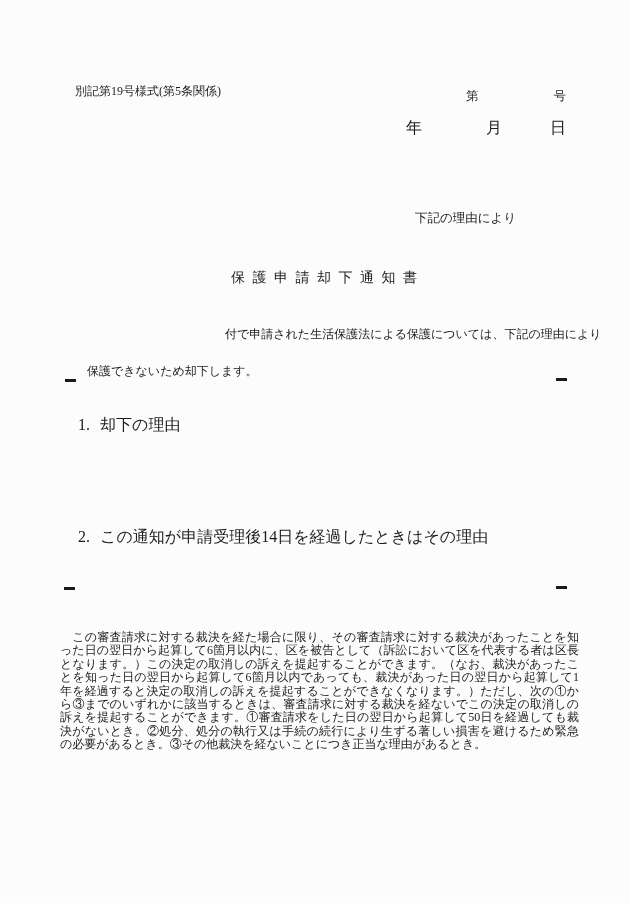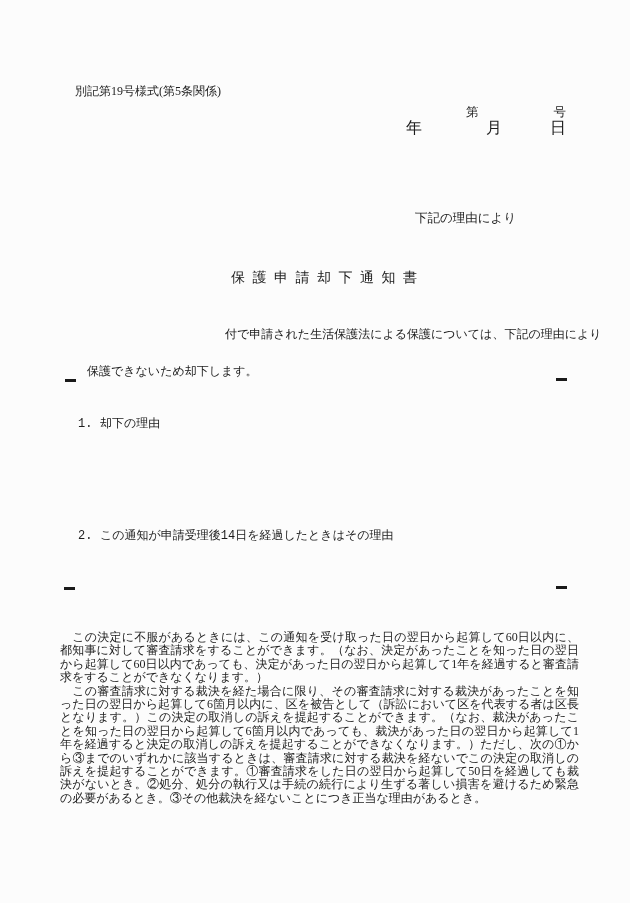--- a/index.html
+++ b/index.html
@@ -4,27 +4,27 @@
 <style>
   html,body { margin:0; padding:0; background:#ffffff; }
   .page {
     position:relative; width:630px; height:903px;
     background:#fcfcfc; color:#1c1c1c;
     font-family:"Liberation Serif","DejaVu Serif",serif;
     overflow:hidden;
   }
   .abs { position:absolute; }
   .form-number { left:75px; top:83px; font-size:12px; white-space:nowrap; }
-  .doc-number  { top:104px; right:64px; font-size:12.5px; white-space:pre; text-align:center; }
+  .doc-number  { top:88px; right:64px; font-size:12.5px; white-space:pre; text-align:center; }
   .date-line   { top:118px; right:64px; font-size:16px; white-space:pre; text-align:right; }
   .sender      { left:415px; top:210px; font-size:12.5px; white-space:nowrap; }
   .doc-title   { left:231px; top:269px; font-size:14px; letter-spacing:2px; white-space:pre; }
   .intro-line1 { left:225px; top:326px; font-size:12px; white-space:nowrap; }
   .intro-line2 { left:87px;  top:343px; font-size:12px; white-space:nowrap;margin-top:20px; }
-  .item        { font-size:12px; white-space:nowrap;font-family:Liberation Mono, monospace; }
+  .item        { font-size:16px; white-space:nowrap; }
   .item-1 { left:78px; top:415px; }
   .item-2 { left:78px; top:527px; }
   .item-num { display:inline-block; width:22px; }
   .appeal {
     left:60px; top:631px; width:519px;
     font-size:12px; line-height:13.4px;
     text-align:justify;
   }
   .appeal p { margin:0; }
   .mark { position:absolute; width:11px; height:3px; background:#1a1a1a; }
@@ -57,17 +57,16 @@
 
   <div class="abs item item-1">
     <span class="item-num">1.</span><span>却下の理由</span>
   </div>
 
   <div class="abs item item-2">
     <span class="item-num">2.</span><span>この通知が申請受理後14日を経過したときはその理由</span>
   </div>
 
   <div class="abs appeal">
-    <p>　この決定に不服があるときには、この通知を受け取った日の翌日から起算して60日以内に、都知事に対して審査請求をすることができます。（なお、決定があったことを知った日の翌日から起算して60日以内であっても、決定があった日の翌日から起算して1年を経過すると審査請求をすることができなくなります。）</p>
     <p>　この審査請求に対する裁決を経た場合に限り、その審査請求に対する裁決があったことを知った日の翌日から起算して6箇月以内に、区を被告として（訴訟において区を代表する者は区長となります。）この決定の取消しの訴えを提起することができます。（なお、裁決があったことを知った日の翌日から起算して6箇月以内であっても、裁決があった日の翌日から起算して1年を経過すると決定の取消しの訴えを提起することができなくなります。）ただし、次の①から③までのいずれかに該当するときは、審査請求に対する裁決を経ないでこの決定の取消しの訴えを提起することができます。①審査請求をした日の翌日から起算して50日を経過しても裁決がないとき。②処分、処分の執行又は手続の続行により生ずる著しい損害を避けるため緊急の必要があるとき。③その他裁決を経ないことにつき正当な理由があるとき。</p>
   </div>
 
 </div>
 
 </body></html>

